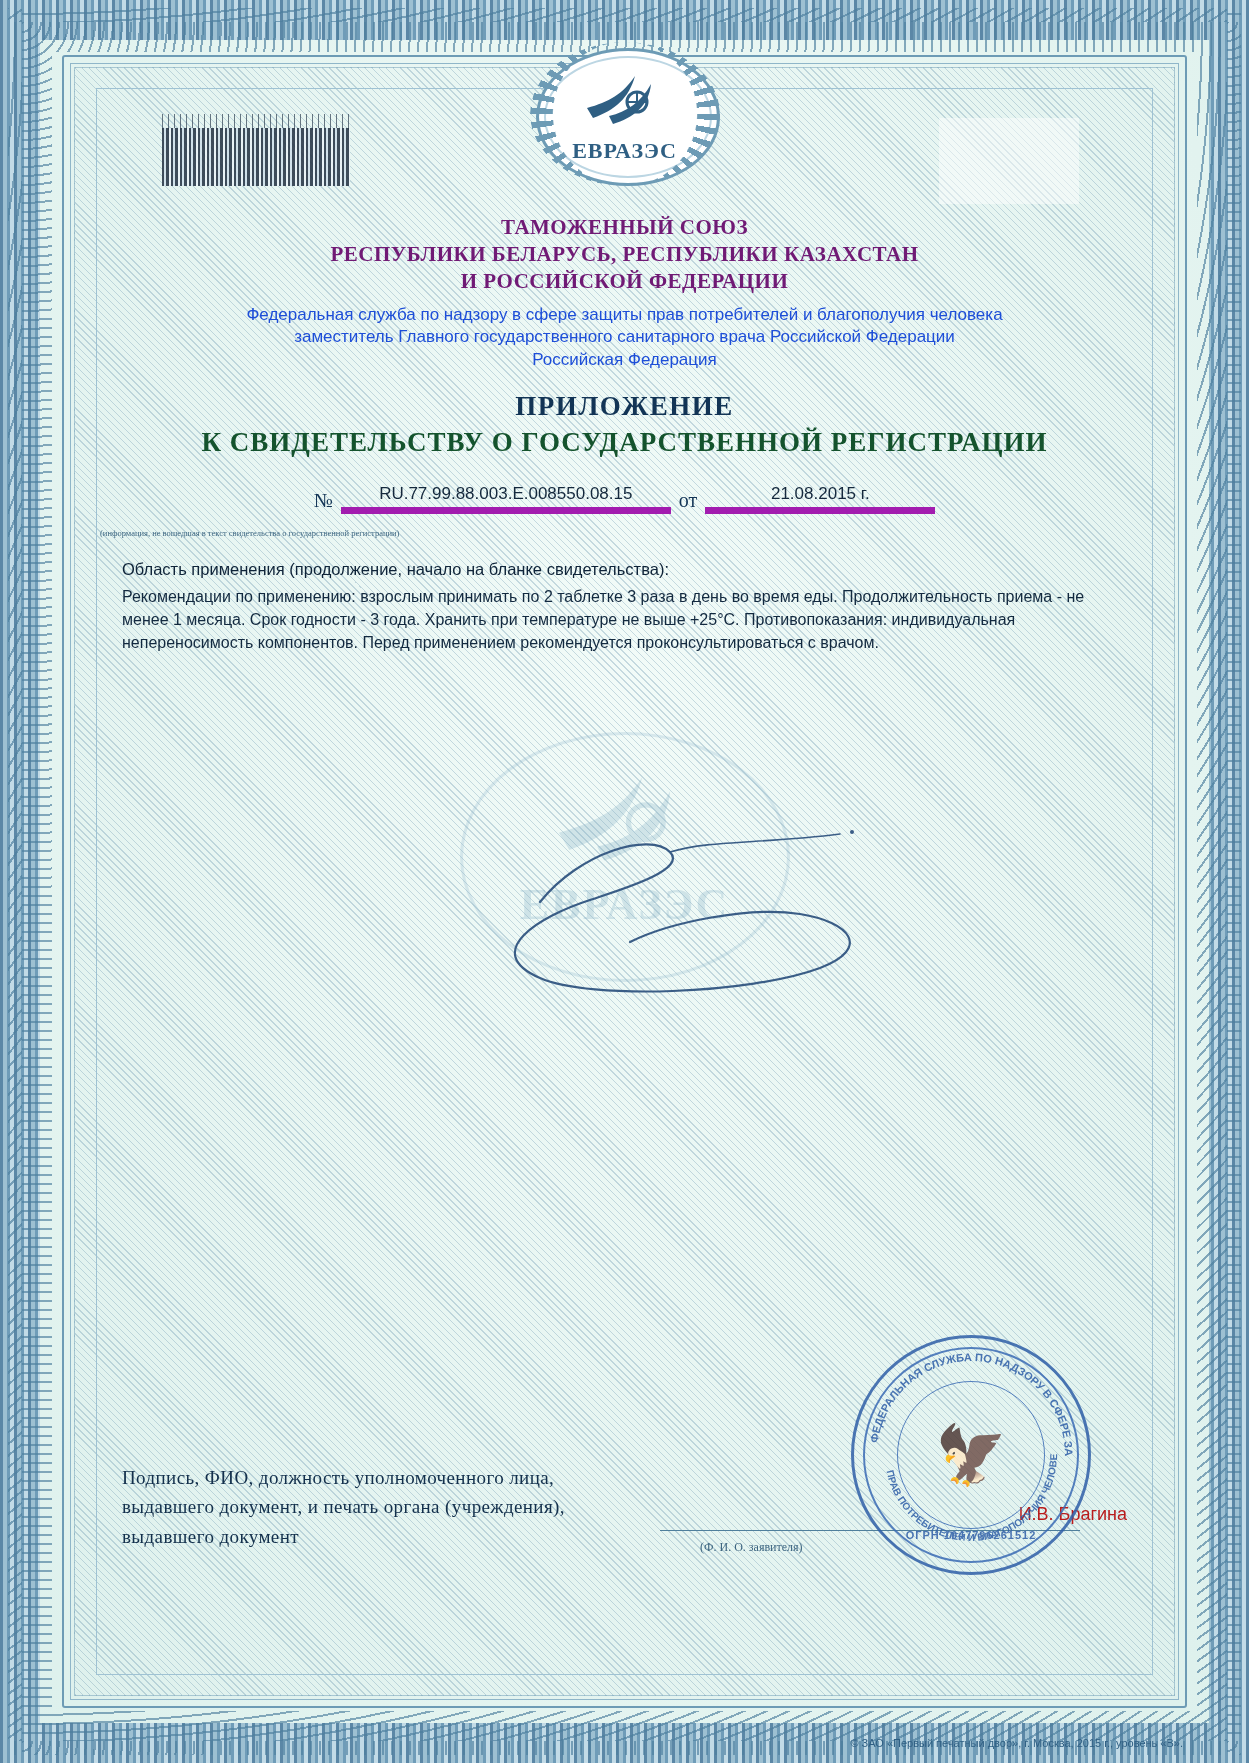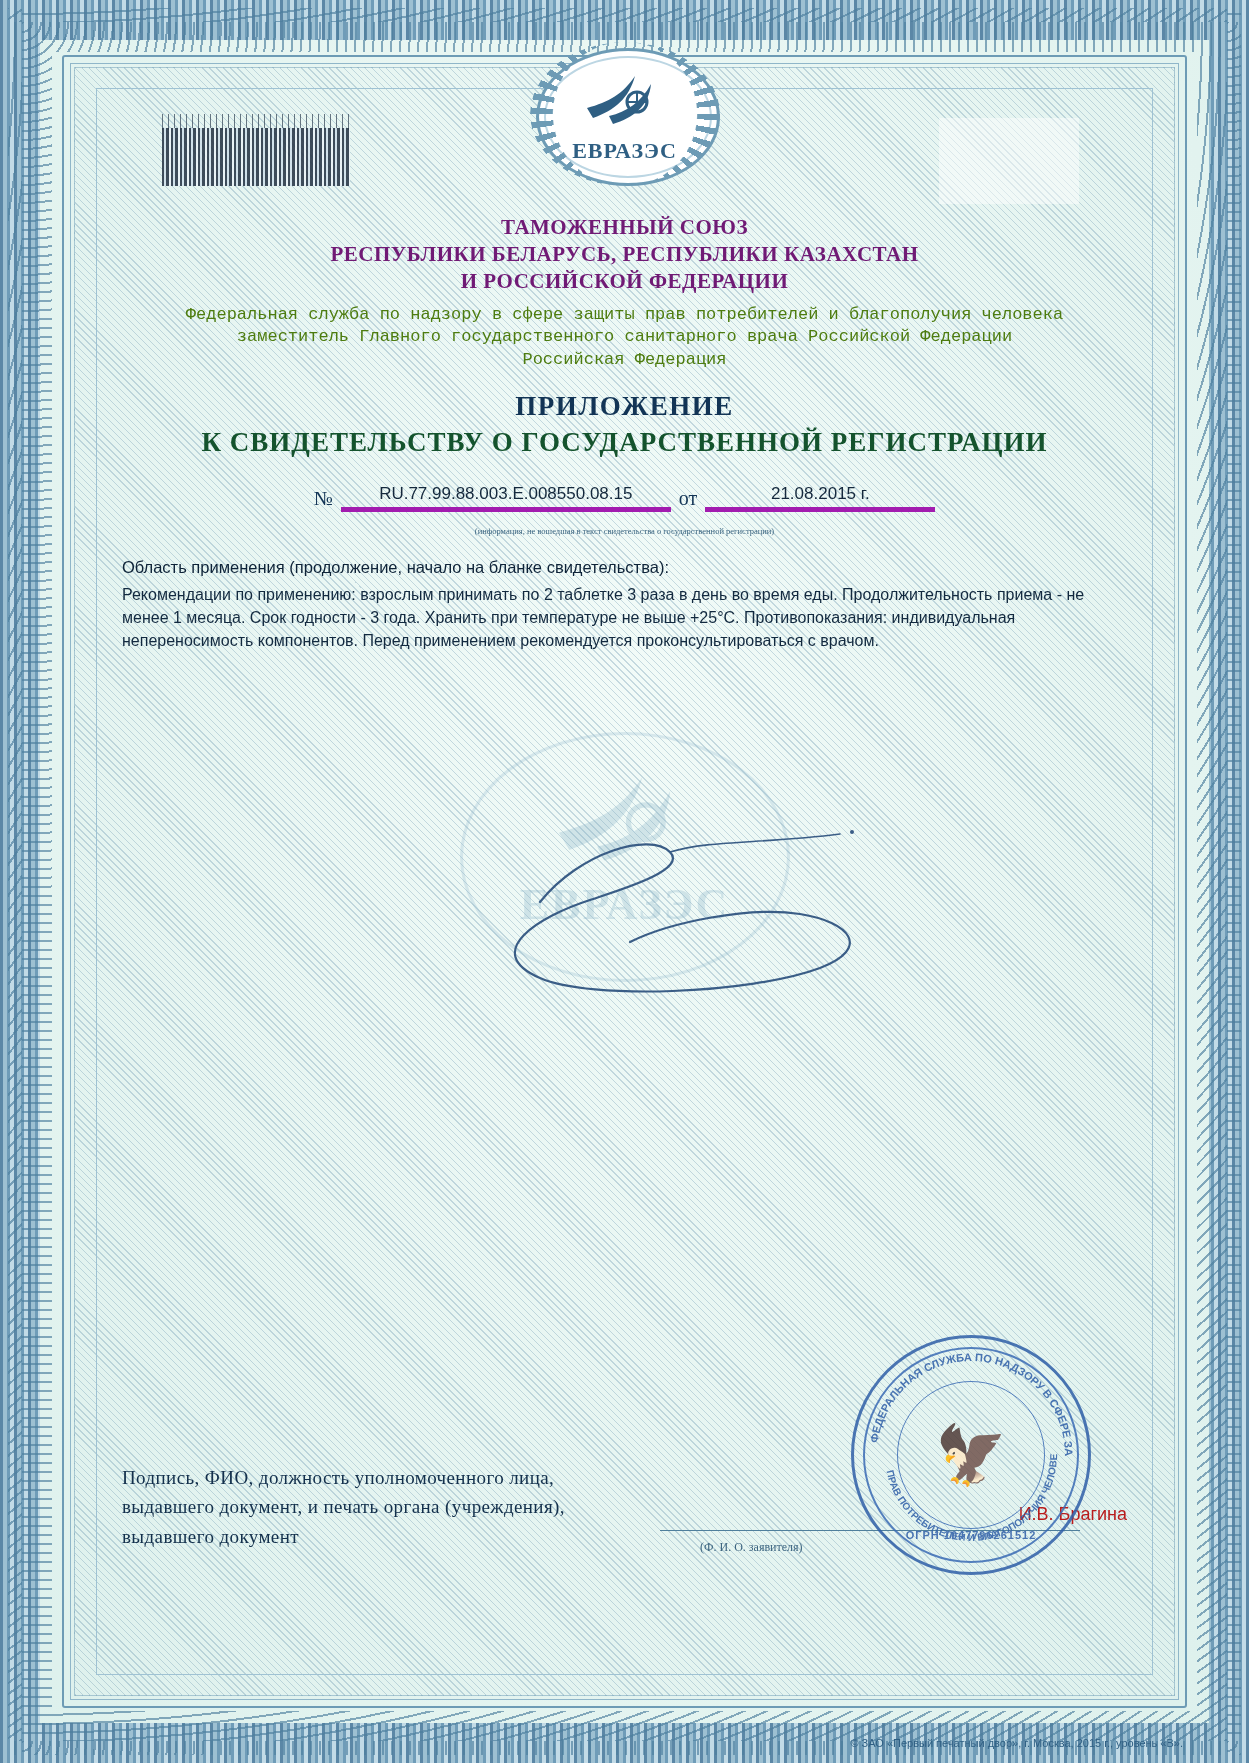--- a/index.html
+++ b/index.html
@@ -175,24 +175,24 @@
     font-weight: bold;
     color: #701a75;
     letter-spacing: .5px;
     line-height: 1.28;
     font-size: 21px;
   }
   .t-union { margin-top: 122px; }
   .authority {
     text-align: center;
     font-size: 17px;
-    color: #4d7c0f;
+    color: #1d4ed8;
     line-height: 1.32;
     margin-top: 9px;
-    font-family: Liberation Mono, monospace;
+    font-family: Liberation Sans, sans-serif;
   }
   .micro-note {
     text-align: center;
     font-size: 8.5px;
     color: #3b6580;
     margin-top: 26px;
     letter-spacing: .2px;
     font-family: "Liberation Serif", serif;
   }
   .title-1 {
@@ -219,32 +219,31 @@
     display: flex;
     align-items: flex-end;
     justify-content: center;
     gap: 8px;
     margin-top: 26px;
     font-family: "Liberation Serif", serif;
     color: #123455;
   }
   .numrow .lbl { font-size: 20px; padding-bottom: 2px; }
   .numrow .field {
-    border-bottom: 5px solid #a21caf;
+    border-bottom: 7px solid #a21caf;
     min-width: 330px;
     text-align: center;
     font-family: "Liberation Sans", sans-serif;
     font-size: 17px;
     color: #14283c;
     padding-bottom: 3px;
   }
   .numrow .field.date { min-width: 230px; }
 
   .micro-note-2 {
-    text-align: center;
     font-size: 8.5px;
     color: #3b6580;
     margin-top: 14px;
     font-family: "Liberation Serif", serif;
   }
 
   
   .body-wrap {
     margin-top: 22px;
     padding: 0 18px 0 22px;

